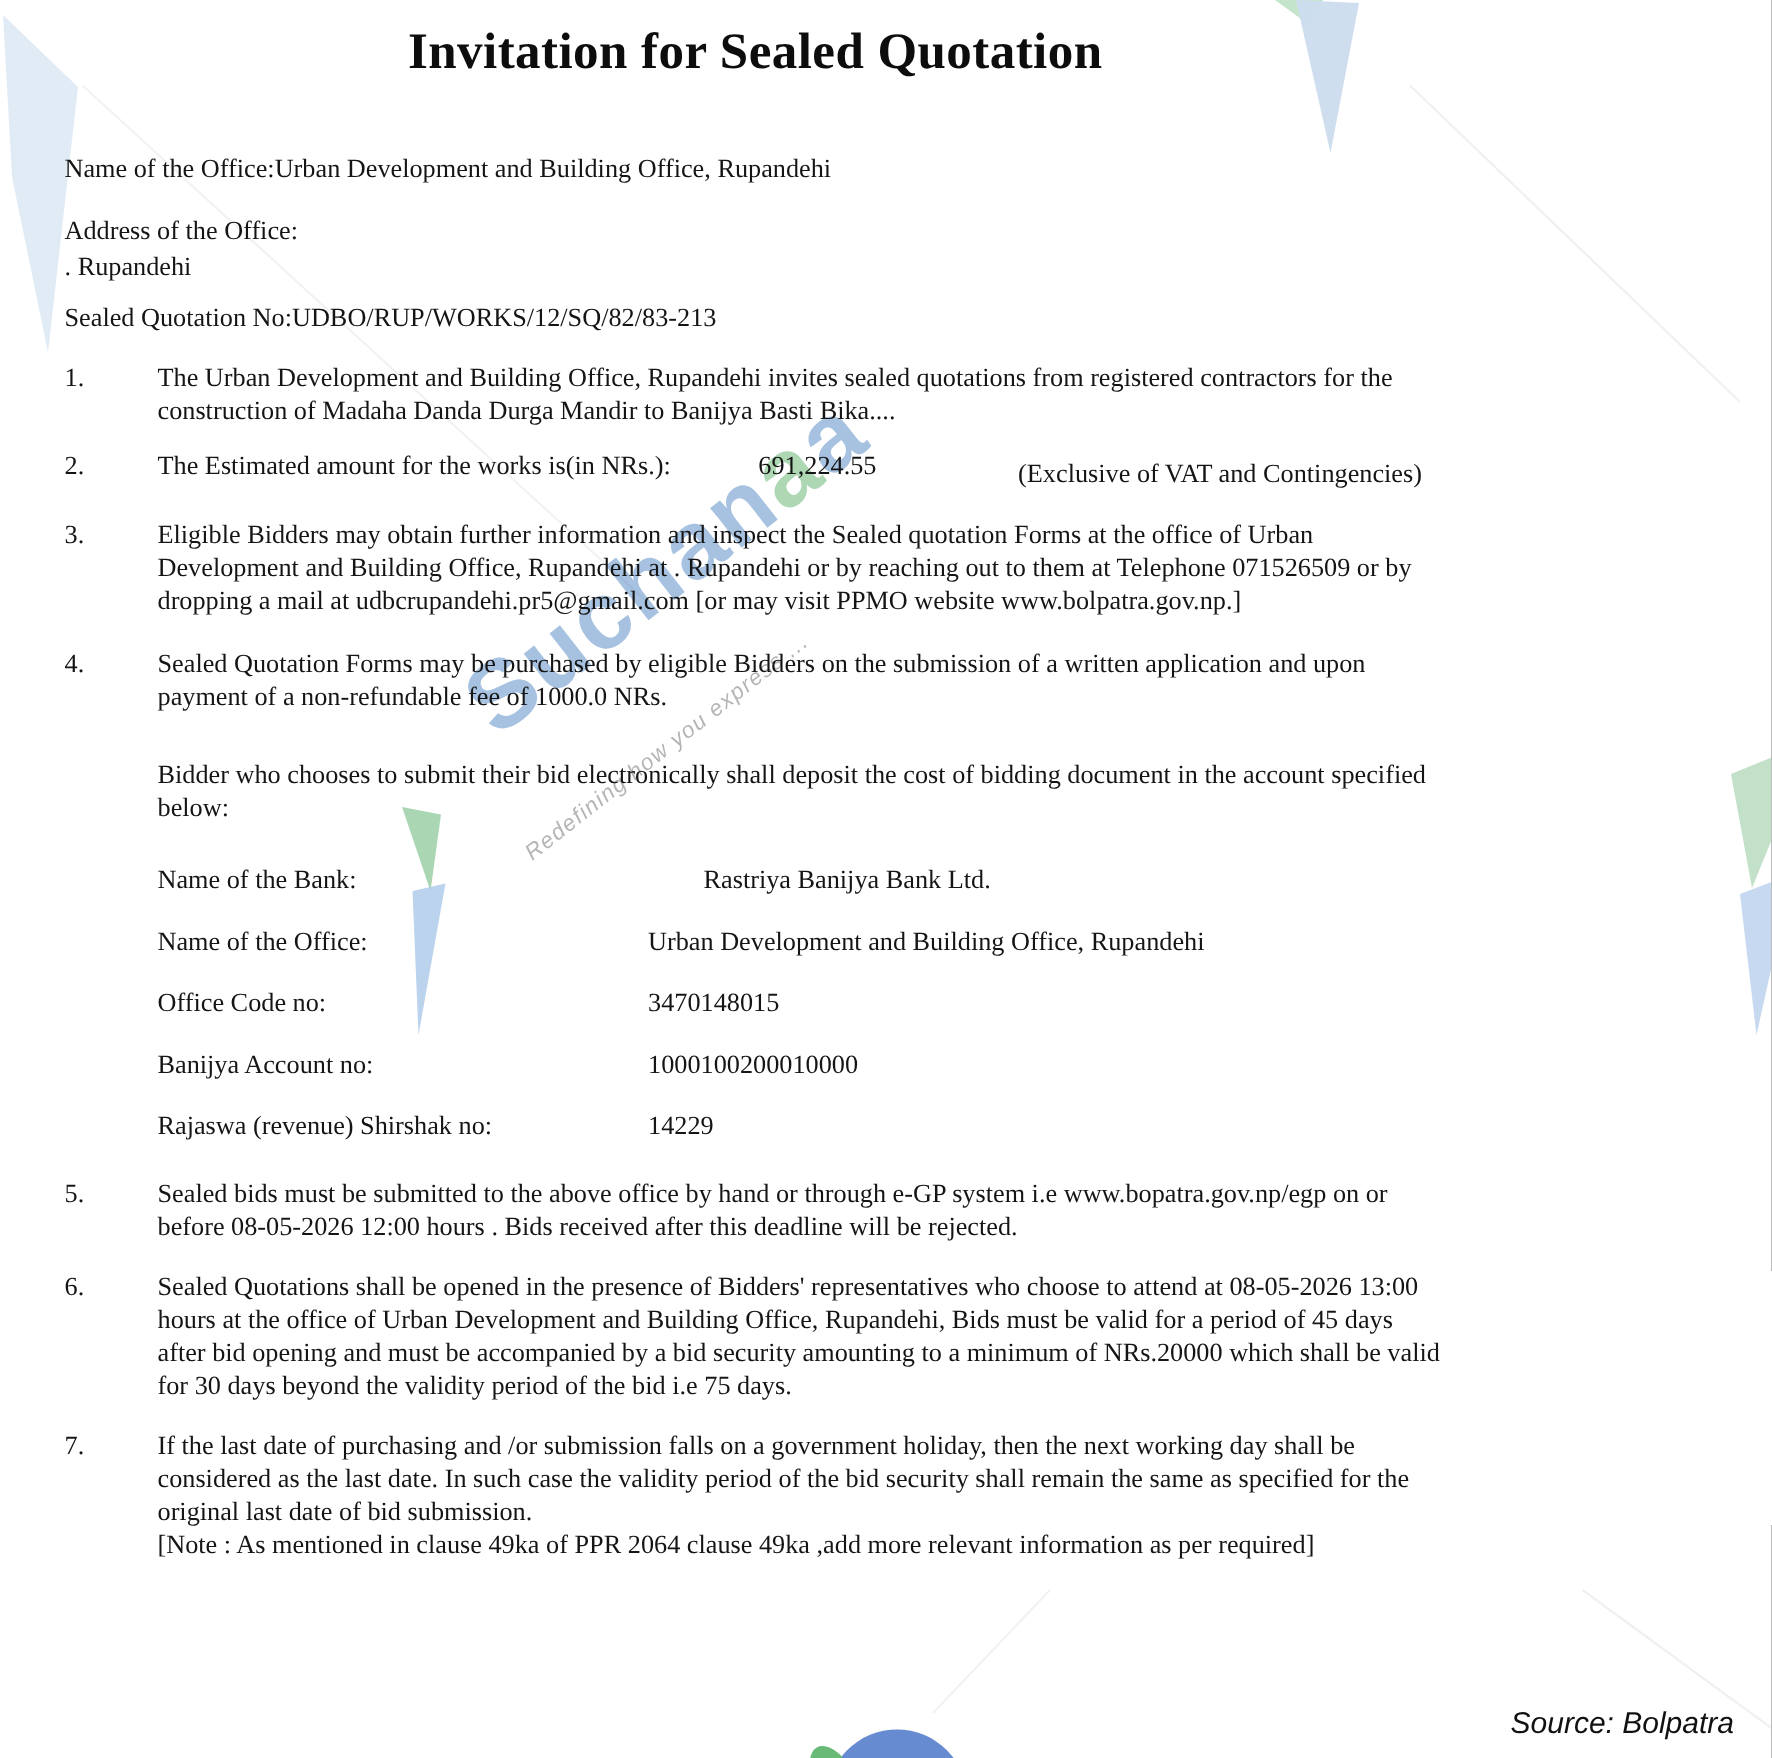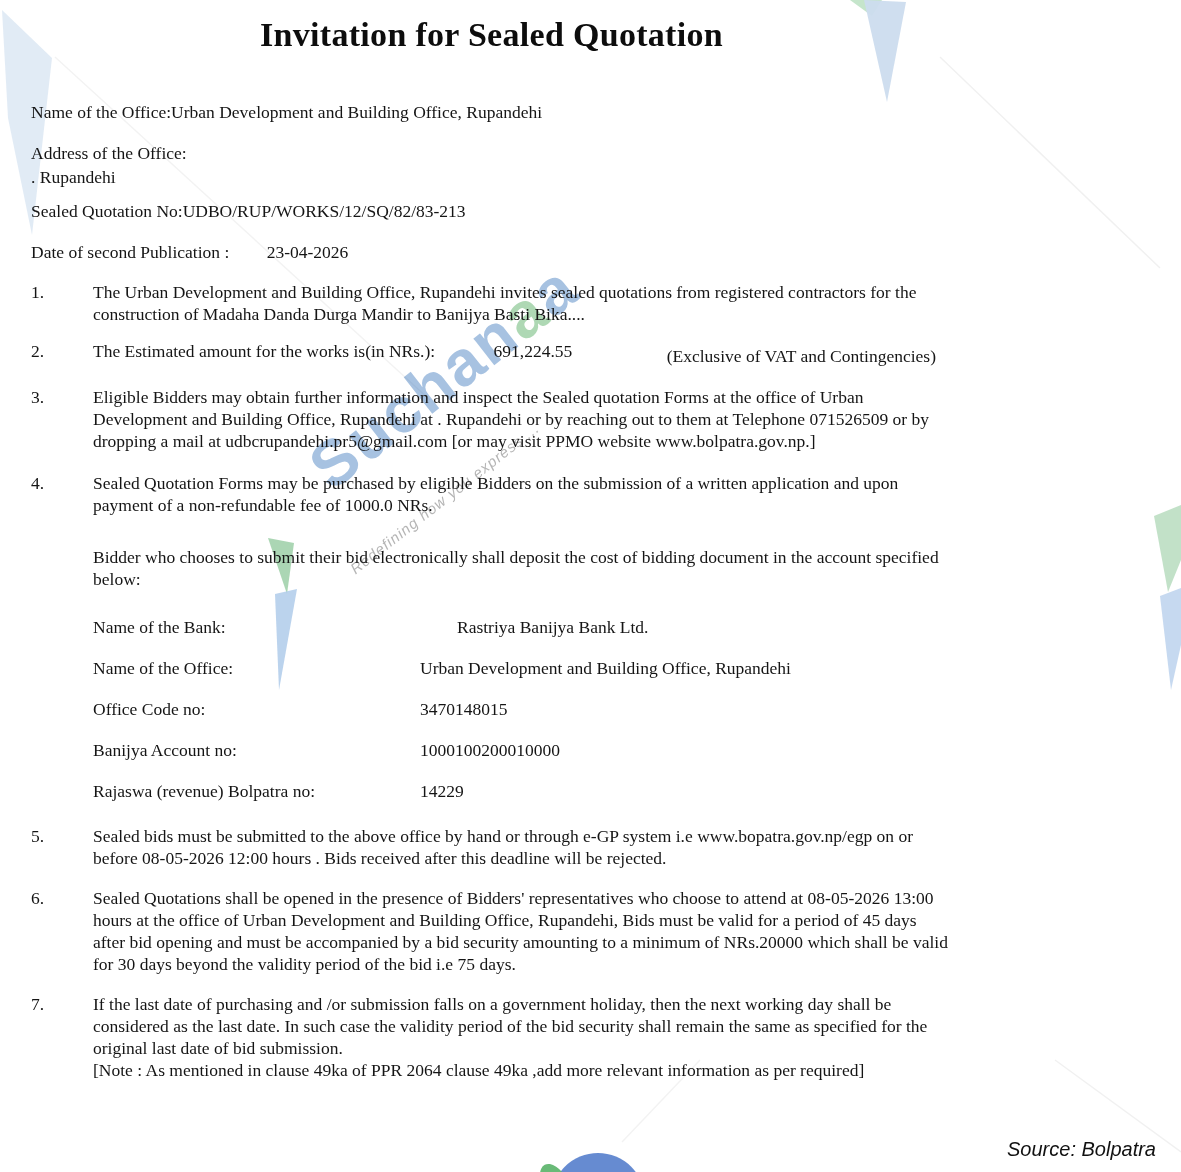--- a/index.html
+++ b/index.html
@@ -25,21 +25,21 @@
   .wm-green{color:rgba(93,177,105,0.50);}
   .tagline{
     position:absolute;left:352px;top:562px;z-index:1;
     transform:rotate(-38deg);transform-origin:0 50%;
     font-family:"Liberation Sans", sans-serif;
     font-style:italic;font-size:15px;letter-spacing:1px;
     color:rgba(120,120,120,0.55);
     white-space:nowrap;pointer-events:none;
   }
   
-  .content{position:absolute;left:0;top:0;width:983px;z-index:2;}
+  .content{position:absolute;left:12px;top:0;width:983px;z-index:2;}
   .title{
     text-align:center;font-weight:bold;font-size:34px;
     margin:24px 0 0 0;letter-spacing:0.3px;color:#0d0d0d;
   }
   .body-text{font-size:17.5px;line-height:22px;}
   .meta{margin:55px 31px 0 31px;}
   .meta-line{margin-top:19px;}
   .meta-line.tight{margin-top:2px;}
   .meta-line.qno{margin-top:12px;}
   .pub-line{margin-top:19px;}
@@ -104,24 +104,20 @@
 
   <div class="content body-text">
 
     <div class="title">Invitation for Sealed Quotation</div>
 
     <div class="meta">
       <div class="meta-line">Name of the Office:Urban Development and Building Office, Rupandehi</div>
       <div class="meta-line">Address of the Office:</div>
       <div class="meta-line tight">.   Rupandehi</div>
       <div class="meta-line qno">Sealed Quotation No:UDBO/RUP/WORKS/12/SQ/82/83-213</div>
-      <div class="pub-line">
-        <span>Date of second  Publication :</span>
-        <span class="pub-date">23-04-2026</span>
-      </div>
     </div>
 
     <div class="items">
 
       <div class="item m-item1">
         <span class="num">1.</span>
         <span class="txt">The Urban Development and Building Office, Rupandehi invites sealed quotations from registered contractors for the construction of Madaha Danda Durga Mandir to Banijya Basti Bika....</span>
       </div>
 
       <div class="item m-item2">
@@ -158,21 +154,21 @@
       </div>
       <div class="bank-row">
         <span class="bank-label">Office Code no:</span>
         <span class="bank-value">3470148015</span>
       </div>
       <div class="bank-row">
         <span class="bank-label">Banijya Account no:</span>
         <span class="bank-value">1000100200010000</span>
       </div>
       <div class="bank-row">
-        <span class="bank-label">Rajaswa (revenue) Bolpatra no:</span>
+        <span class="bank-label">Rajaswa (revenue) Shirshak no:</span>
         <span class="bank-value">14229</span>
       </div>
     </div>
 
     <div class="items">
       <div class="item m-item5">
         <span class="num">5.</span>
         <span class="txt">Sealed bids must be submitted to the above office by hand or through e-GP system i.e www.bopatra.gov.np/egp on or before 08-05-2026 12:00 hours . Bids received after this deadline will be rejected.</span>
       </div>
       <div class="item m-item6">

